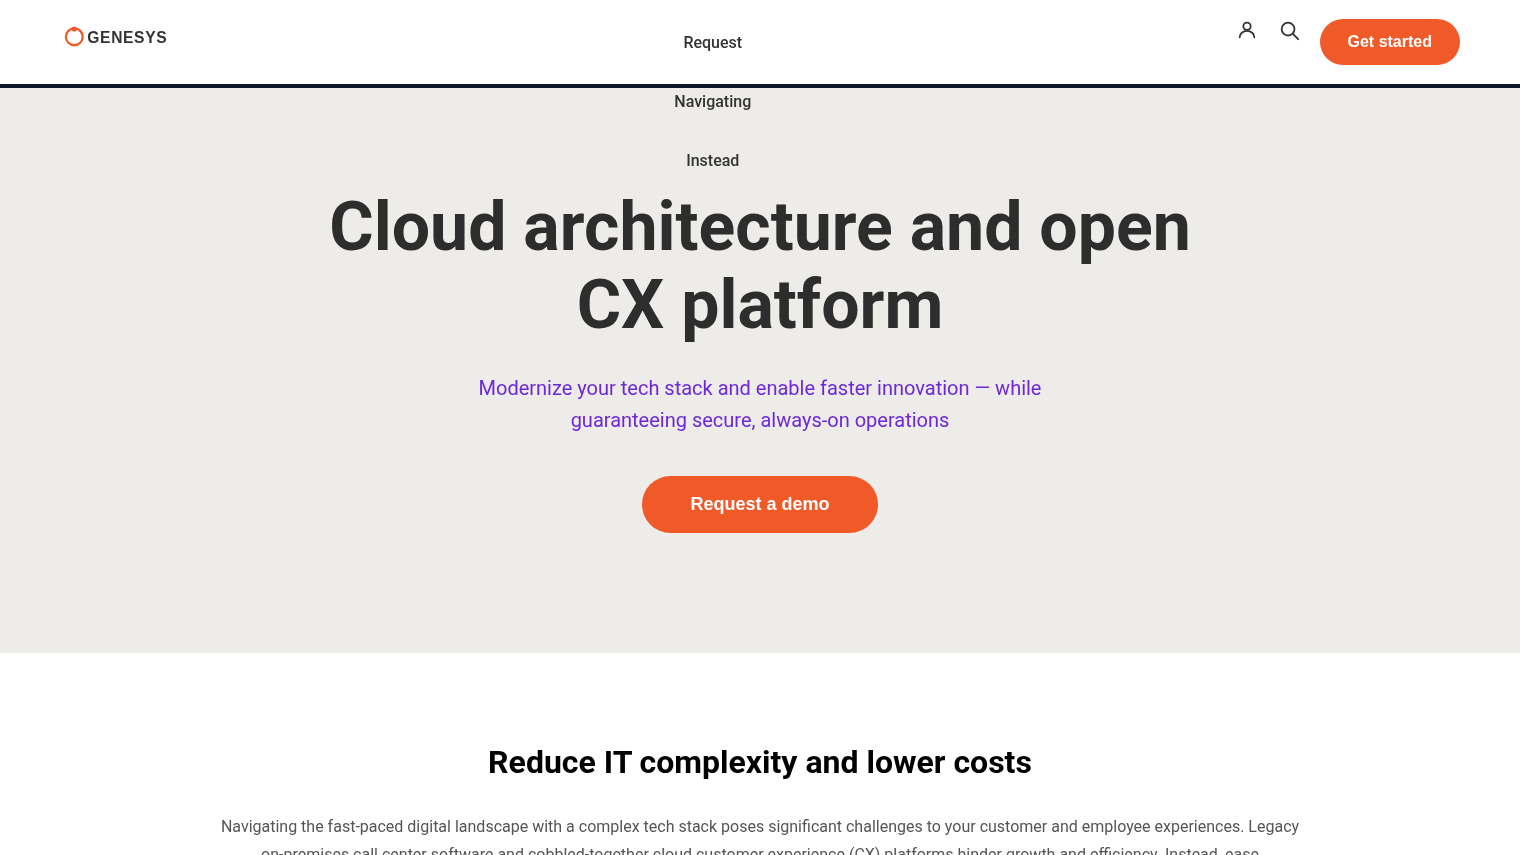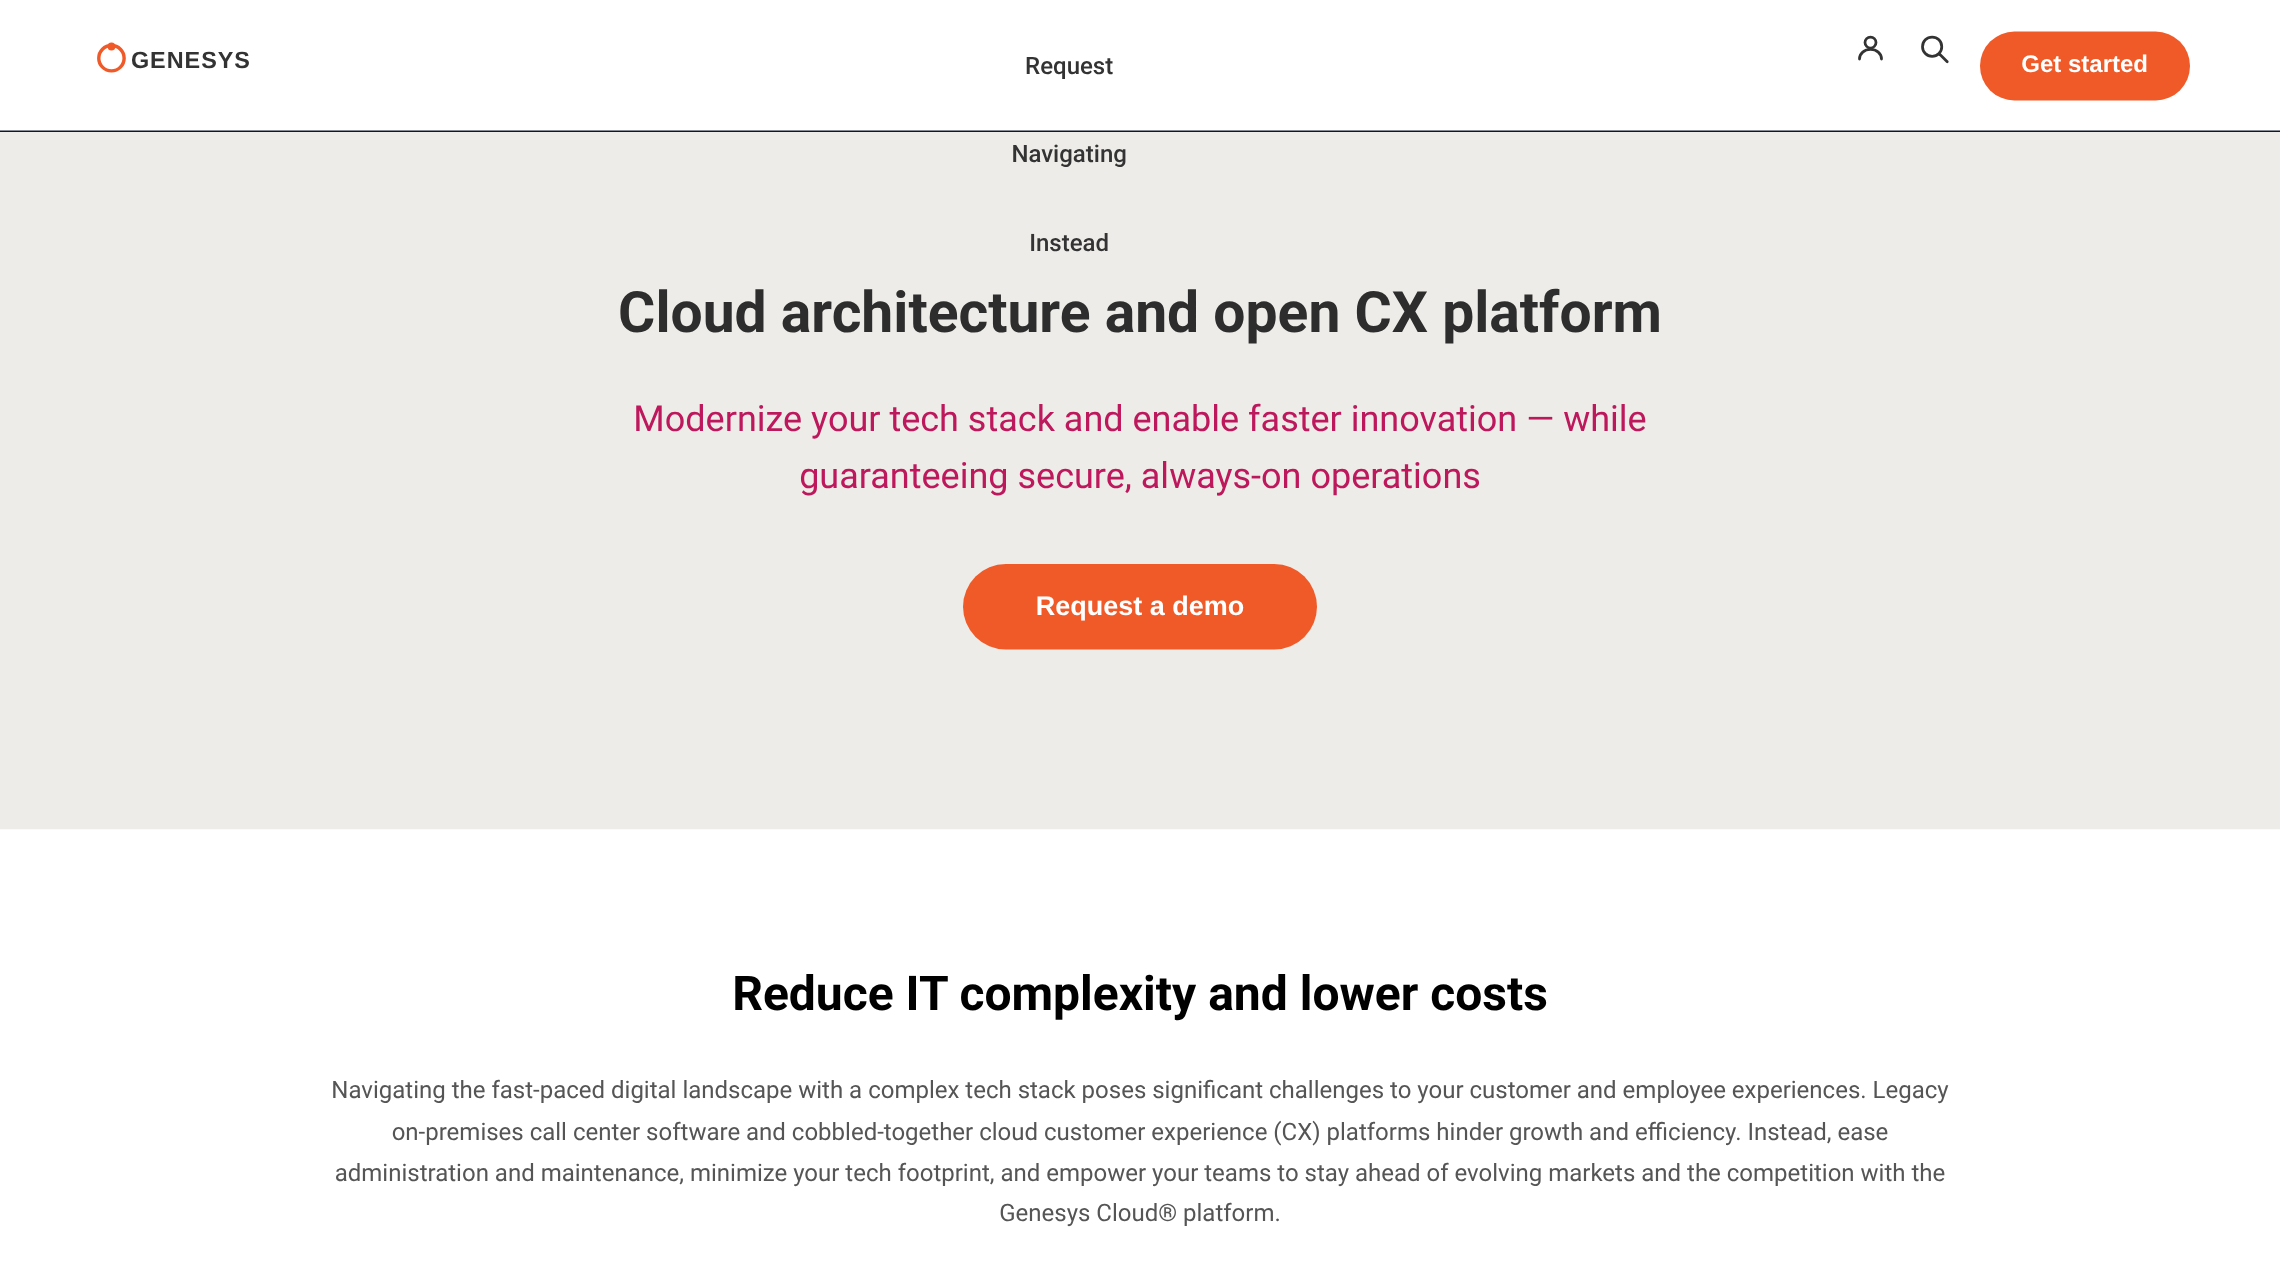--- a/index.html
+++ b/index.html
@@ -6,21 +6,21 @@
     body { font-family: -apple-system, BlinkMacSystemFont, 'Segoe UI', Roboto, sans-serif; color: #333; background: #fff; }
 
     
     header {
       display: flex;
       align-items: center;
       justify-content: space-between;
       padding: 0 60px;
       height: 88px;
       background: #fff;
-      border-bottom: 1px solid #0f172a;
+      border-bottom: 4px solid #0f172a;
       position: sticky;
       top: 0;
       z-index: 100;
     }
     .logo-area {
       display: flex;
       align-items: center;
       gap: 8px;
       text-decoration: none;
     }
@@ -67,30 +67,30 @@
       white-space: nowrap;
     }
 
     
     .hero {
       background: #eeece8;
       text-align: center;
       padding: 100px 60px 120px;
     }
     .hero h1 {
-      font-size: 38px;
+      font-size: 68px;
       font-weight: 700;
       color: #2d2d2d;
       line-height: 1.15;
       max-width: 900px;
       margin: 0 auto 28px;
     }
     .hero p {
-      font-size: 24px;
-      color: #be185d;
+      font-size: 20px;
+      color: #6d28d9;
       max-width: 680px;
       margin: 0 auto 40px;
       line-height: 1.6;
     }
     .demo-btn {
       background: #f05a28;
       color: #fff;
       border: none;
       border-radius: 30px;
       padding: 18px 48px;

